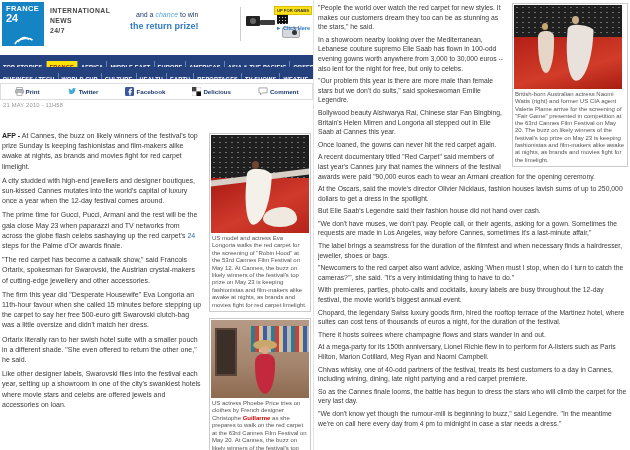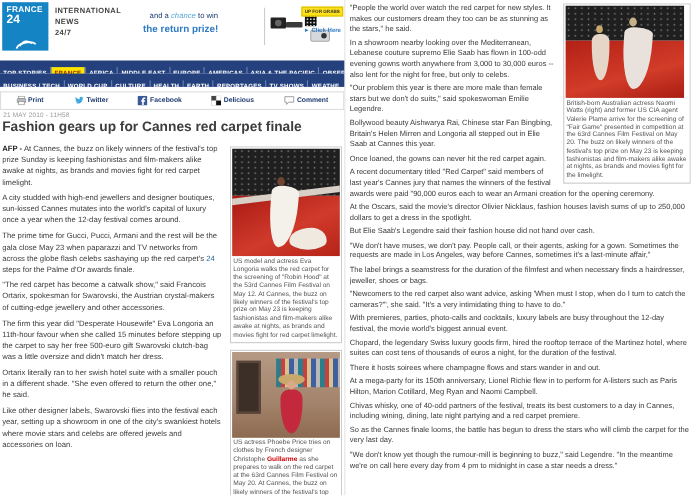--- a/index.html
+++ b/index.html
@@ -177,21 +177,20 @@
     </div>
     <div class="soc">
       <svg width="10" height="9" viewBox="0 0 11 10">
           <path d="M1 1 h9 v5.5 h-5 l-2.2 2.3 v-2.3 h-1.8 z" fill="#fff" stroke="#888" stroke-width="0.8"></path>
         </svg>
       <span>Comment</span>
     </div>
   </div>
 
   <div class="date">21 MAY 2010 - 11H58</div>
-  <h1 class="headline">Fashion gears up for Cannes red carpet finale</h1>
 
   <div class="col-left">
     <p><b>AFP -</b><span> At Cannes, the buzz on likely winners of the festival's top prize Sunday is keeping fashionistas and film-makers alike awake at nights, as brands and movies fight for red carpet limelight.</span></p>
     <p>A city studded with high-end jewellers and designer boutiques, sun-kissed Cannes mutates into the world's capital of luxury once a year when the 12-day festival comes around.</p>
     <p><span>The prime time for Gucci, Pucci, Armani and the rest will be the gala close May 23 when paparazzi and TV networks from across the globe flash celebs sashaying up the red carpet's </span><a class="inline-link">24</a><span> steps for the Palme d'Or awards finale.</span></p>
     <p>"The red carpet has become a catwalk show," said Francois Ortarix, spokesman for Swarovski, the Austrian crystal-makers of cutting-edge jewellery and other accessories.</p>
     <p>The firm this year did "Desperate Housewife" Eva Longoria an 11th-hour favour when she called 15 minutes before stepping up the carpet to say her free 500-euro gift Swarovski clutch-bag was a little oversize and didn't match her dress.</p>
     <p>Ortarix literally ran to her swish hotel suite with a smaller pouch in a different shade. "She even offered to return the other one," he said.</p>
     <p>Like other designer labels, Swarovski flies into the festival each year, setting up a showroom in one of the city's swankiest hotels where movie stars and celebs are offered jewels and accessories on loan.</p>
   </div>

